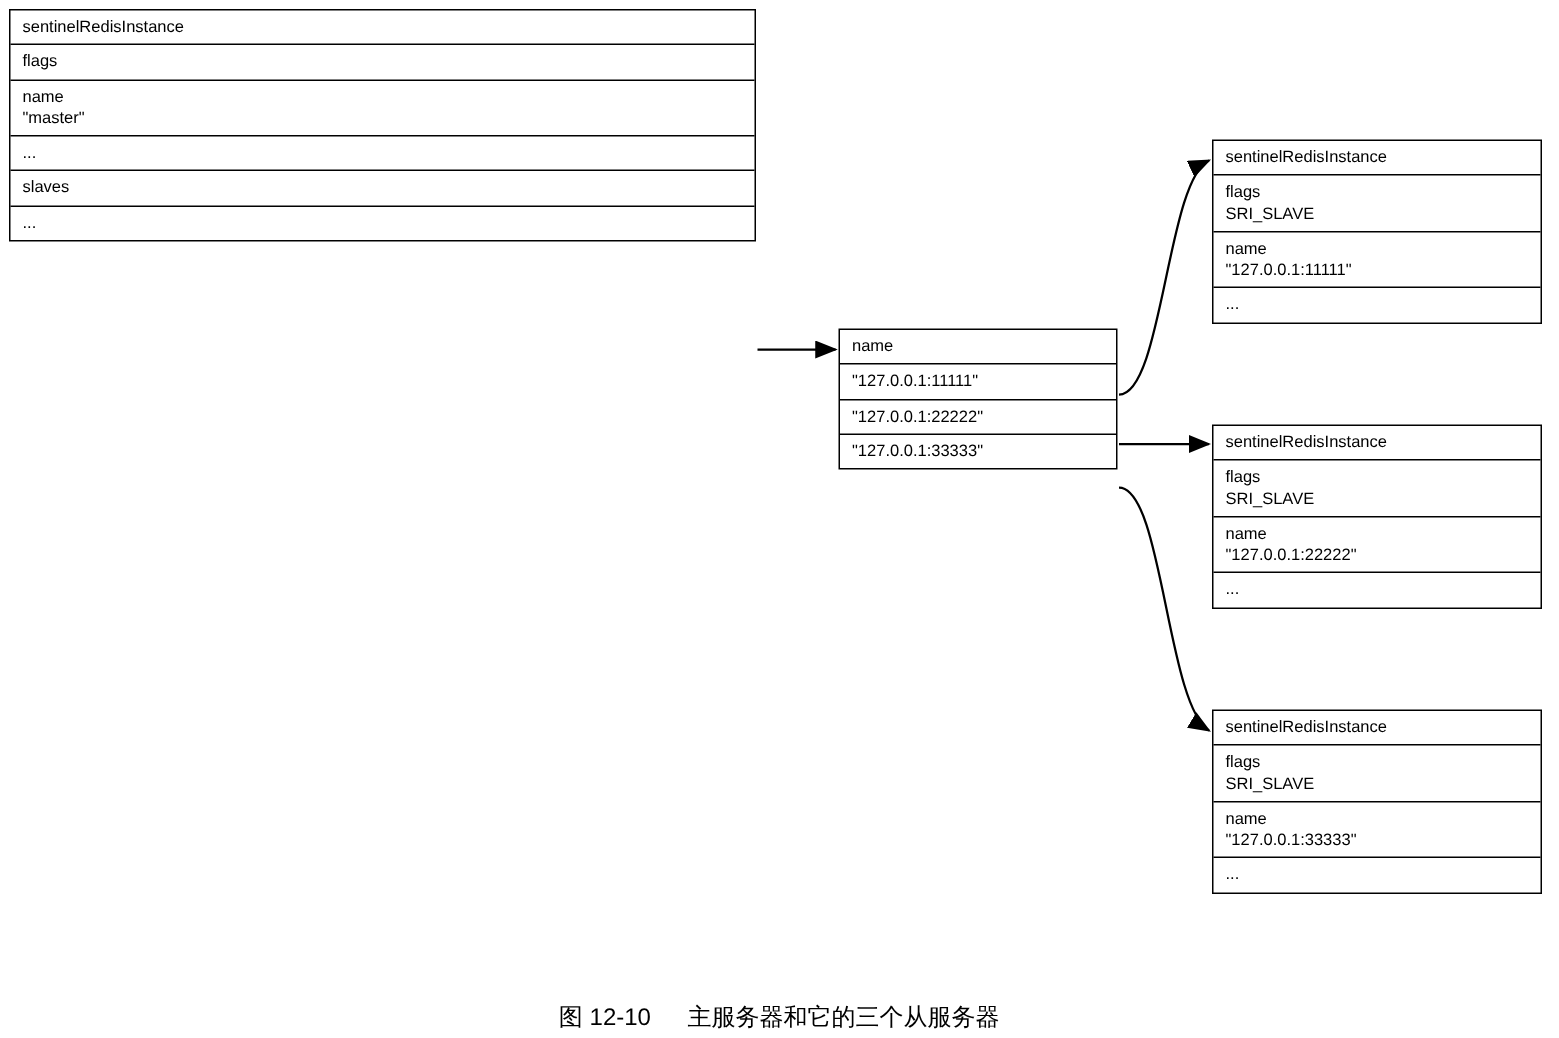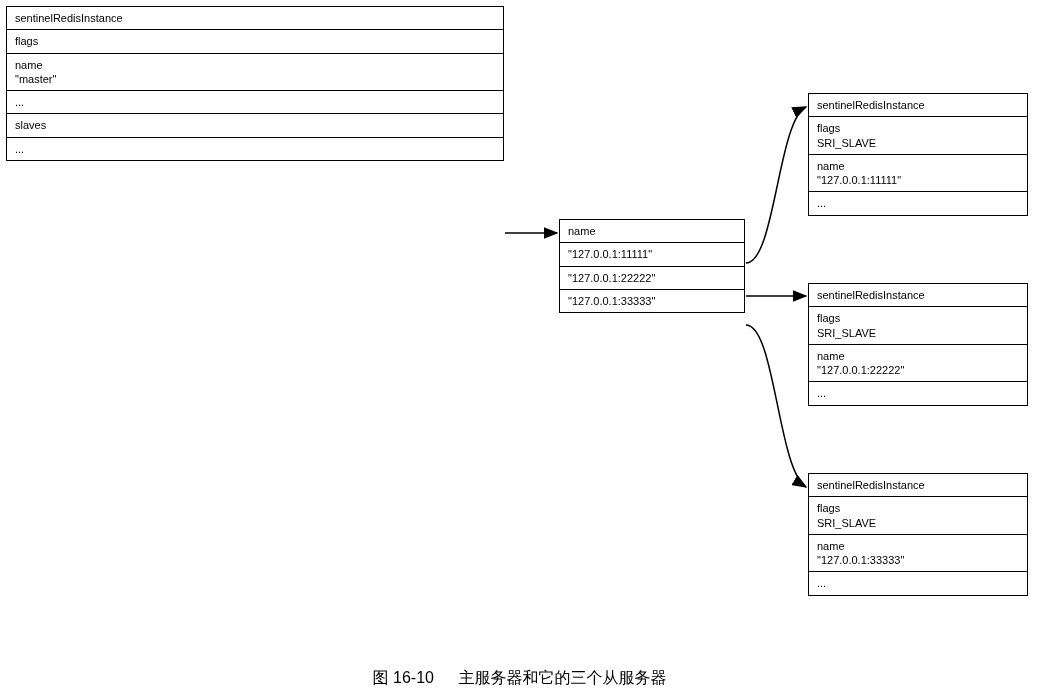--- a/index.html
+++ b/index.html
@@ -122,17 +122,17 @@
     <line x1="505" y1="233" x2="557" y2="233" stroke="#000" stroke-width="1.5" marker-end="url(#arrowhead)"></line>
 
     <path d="M746,263 C775,263 778,120 806,107" fill="none" stroke="#000" stroke-width="1.5" marker-end="url(#arrowhead)"></path>
 
     <line x1="746" y1="296" x2="806" y2="296" stroke="#000" stroke-width="1.5" marker-end="url(#arrowhead)"></line>
 
     <path d="M746,325 C775,325 778,470 806,487" fill="none" stroke="#000" stroke-width="1.5" marker-end="url(#arrowhead)"></path>
   </svg>
 
   <div class="caption" style="top:668px;">
-    <span class="figno">图 16-10</span>
+    <span class="figno">图 12-10</span>
     <span>主服务器和它的三个从服务器</span>
   </div>
 
 </div>
 
 </body></html>

